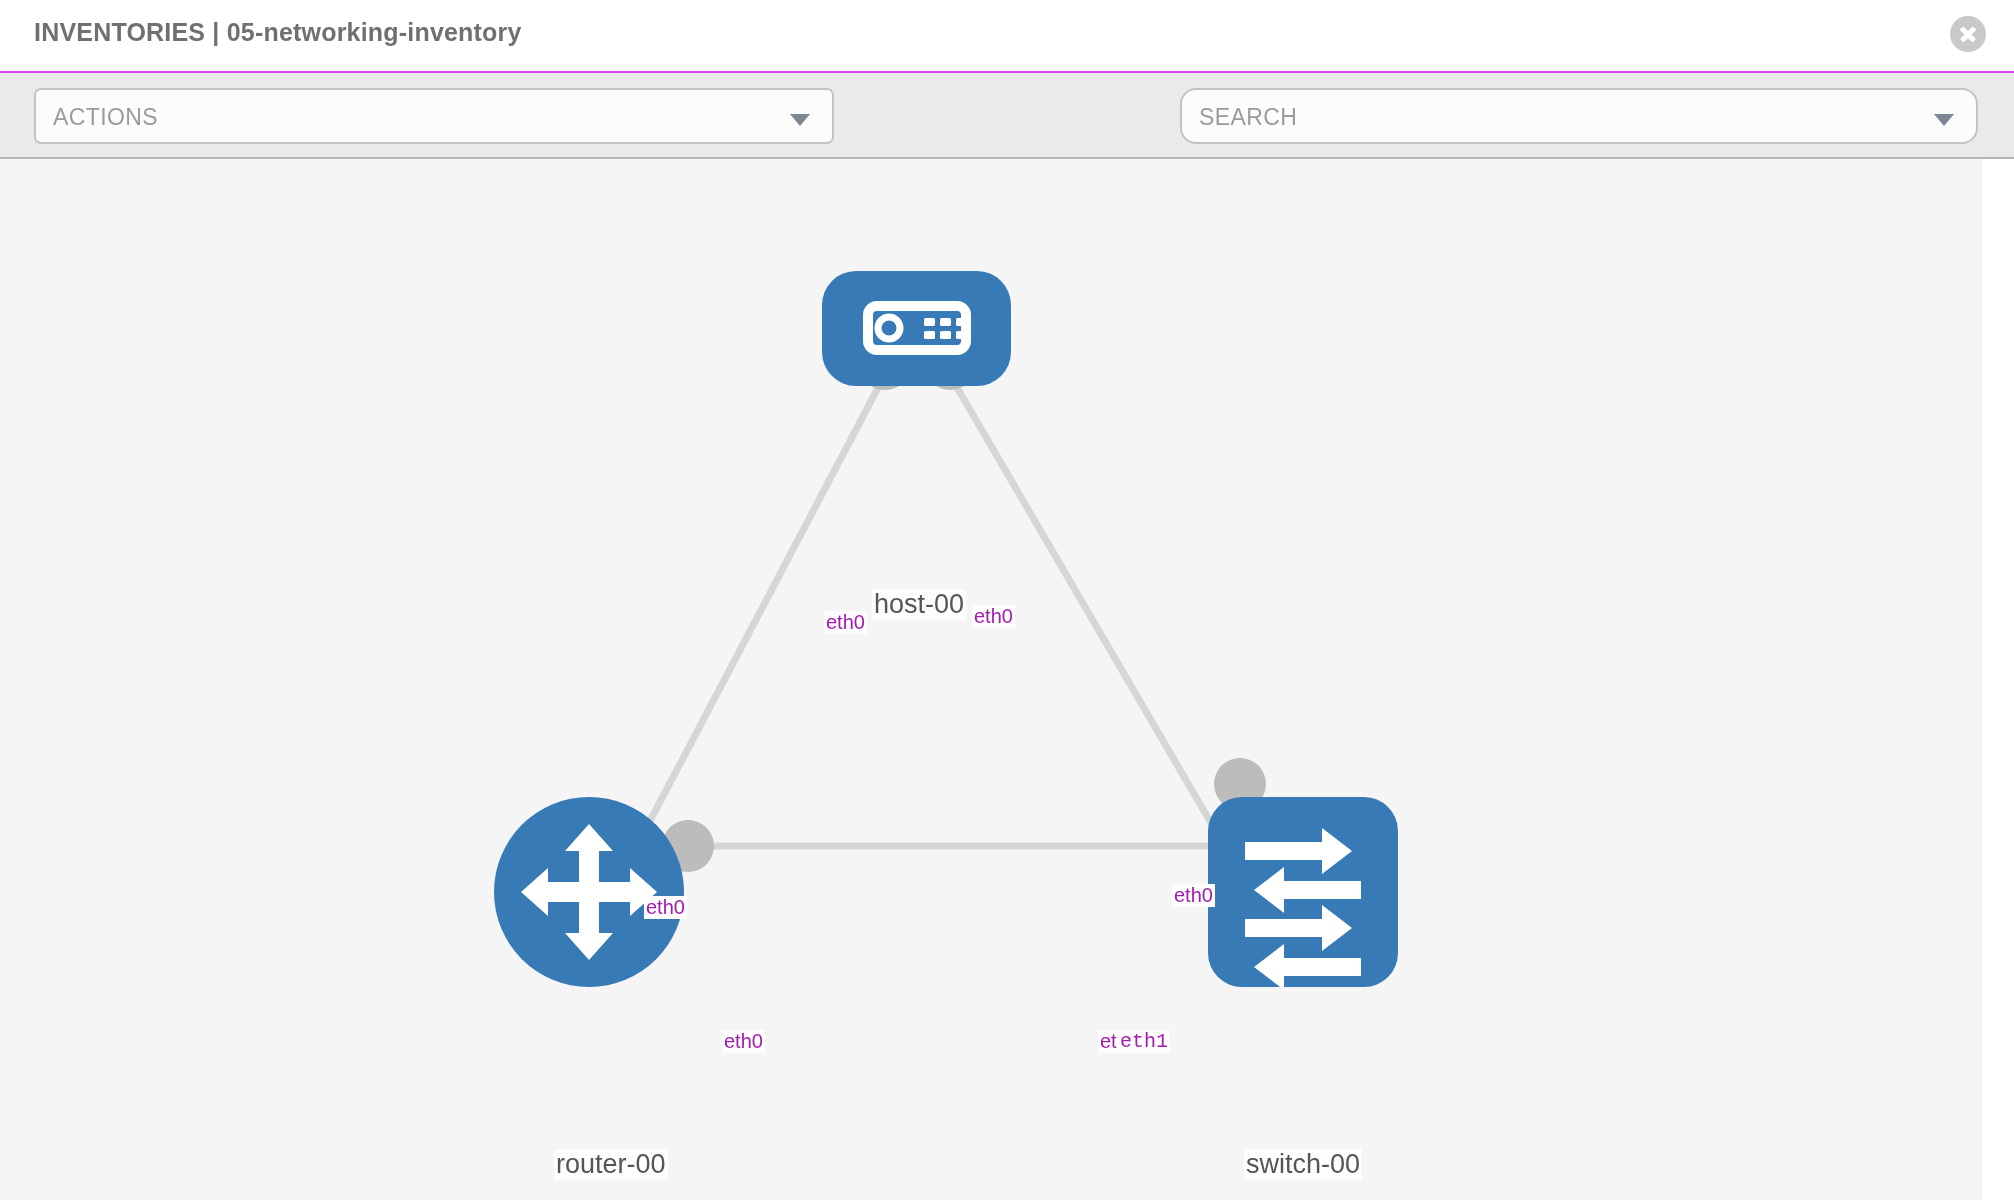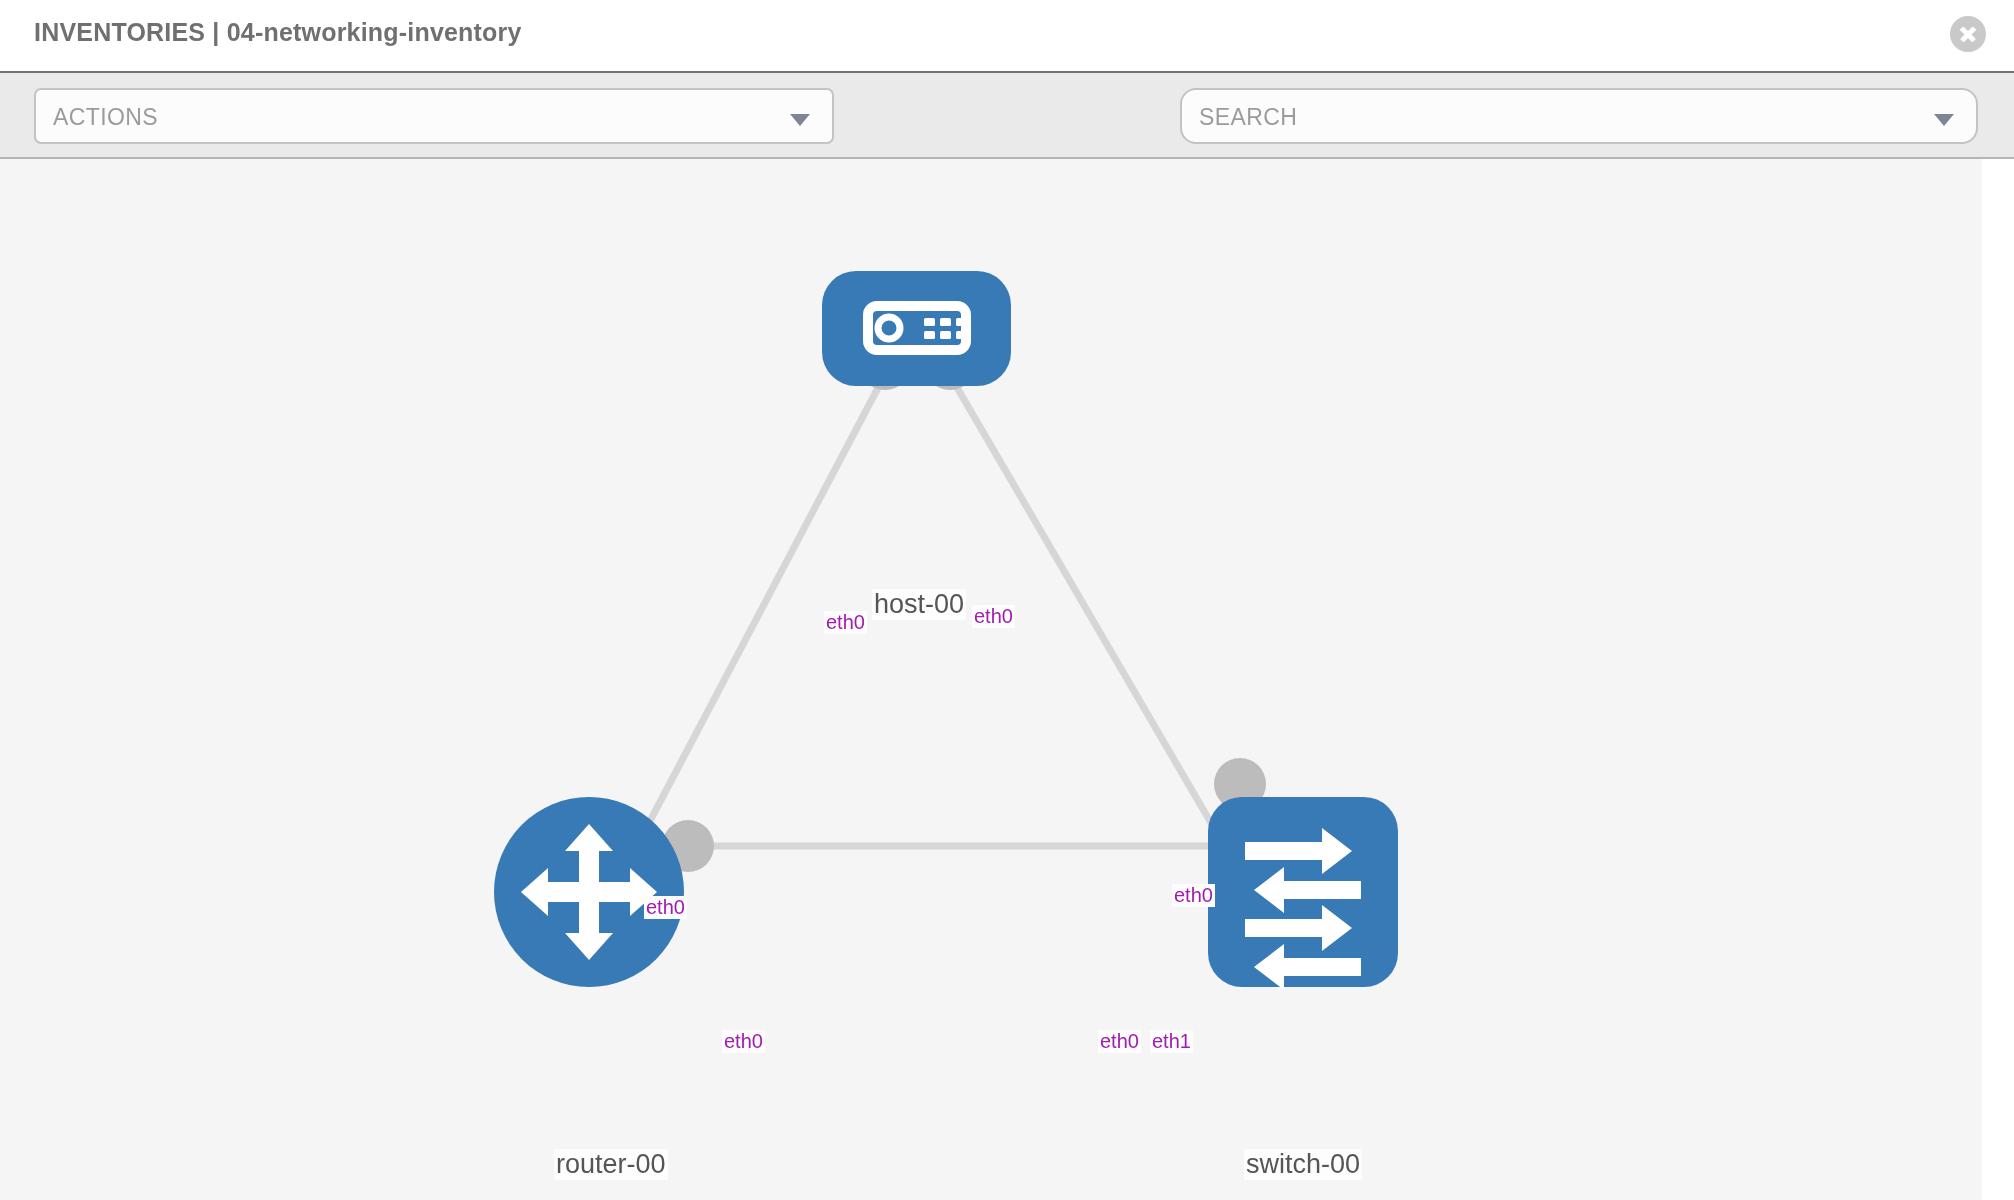--- a/index.html
+++ b/index.html
@@ -62,21 +62,21 @@
   .close-btn::before { transform: rotate(45deg); }
   .close-btn::after  { transform: rotate(-45deg); }
 
   
   .toolbar {
     position: absolute;
     left: 0; top: 71px;
     width: 2014px;
     height: 88px;
     background: #eaeaea;
-    border-top: 2px solid #737373;
+    border-top: 2px solid #d946ef;
     border-bottom: 2px solid #b5b5b5;
     box-sizing: border-box;
   }
 
   .actions-select {
     position: absolute;
     left: 34px;
     top: 15px;
     width: 800px;
     height: 56px;
@@ -168,21 +168,21 @@
     white-space: nowrap;
     padding: 0 2px;
   }
 </style>
 </head>
 <body>
 
 <div id="app">
 
   <div class="header">
-    <div class="header-title">INVENTORIES | 04-networking-inventory</div>
+    <div class="header-title">INVENTORIES | 05-networking-inventory</div>
     <div class="close-btn"></div>
   </div>
 
   <div class="toolbar">
 
     <div class="actions-select">
       <span class="actions-label">ACTIONS</span>
       <span class="caret"></span>
     </div>
 
@@ -279,16 +279,16 @@
     <div class="node-label" style="left:872px; top:430px;">host-00</div>
     <div class="node-label" style="left:554px; top:990px;">router-00</div>
     <div class="node-label" style="left:1244px; top:990px;">switch-00</div>
 
     <div class="edge-label" style="left:824px; top:452px;">eth0</div>
     <div class="edge-label" style="left:972px; top:446px;">eth0</div>
     <div class="edge-label" style="left:644px; top:737px;">eth0</div>
     <div class="edge-label" style="left:1172px; top:725px;">eth0</div>
     <div class="edge-label" style="left:722px; top:871px;">eth0</div>
     <div class="edge-label" style="left:1098px; top:871px;">eth0</div>
-    <div class="edge-label" style="left:1150px; top:871px;">eth1</div>
+    <div class="edge-label" style="left:1118px; top:871px;font-family:Liberation Mono, monospace;">eth1</div>
 
   </div>
 </div>
 
 </body></html>

